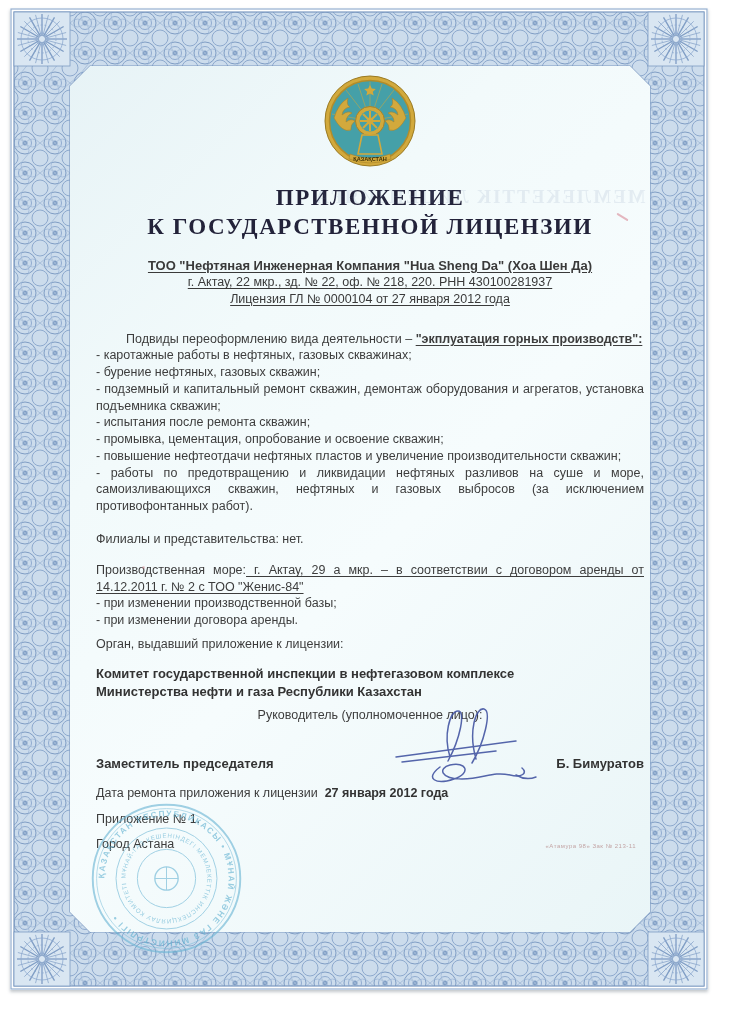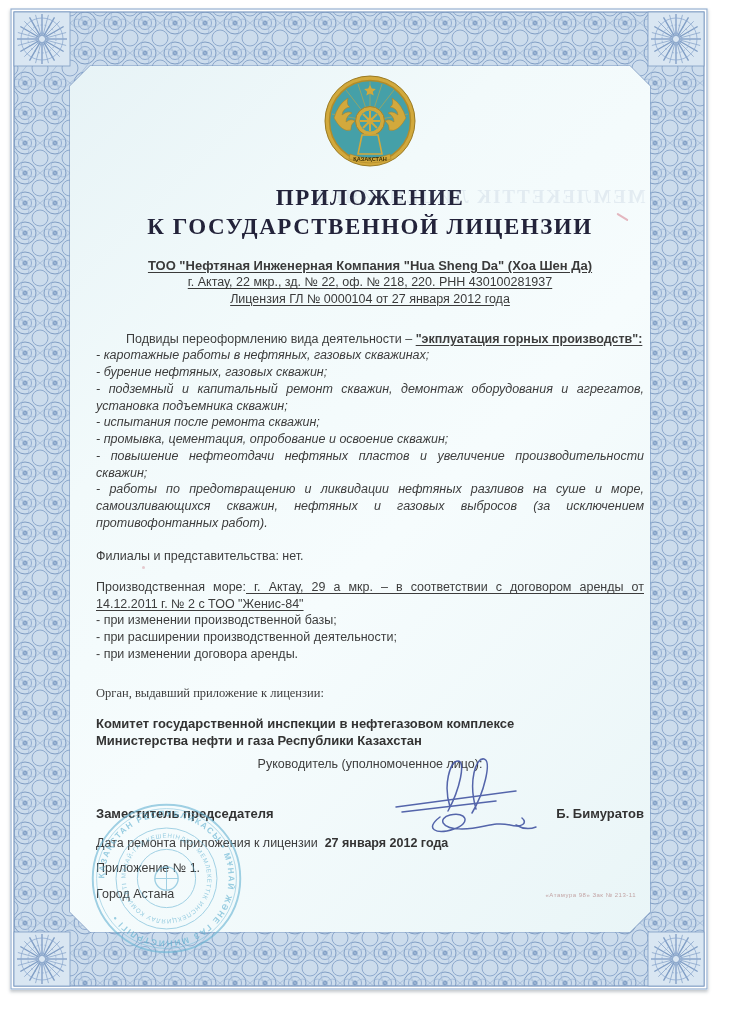--- a/index.html
+++ b/index.html
@@ -33,26 +33,26 @@
     font-size:19px;color:rgba(110,130,170,0.13);letter-spacing:2px;white-space:nowrap;
     pointer-events:none;
   }
   .company{margin-top:16px;text-align:center;line-height:1.3;color:#3a3a3a;}
   .company div{text-decoration:underline;text-underline-offset:2px;font-size:12.5px;}
   .company .c1{font-weight:700;font-size:13px;}
   .para{font-size:12.5px;line-height:1.32;margin:0;}
   .intro{margin-top:24px;text-indent:30px;}
   .intro .emph{font-weight:700;text-decoration:underline;text-underline-offset:2px;}
   ul.plain{list-style:none;margin:0;padding:0;font-size:12.5px;line-height:1.34;text-align:justify;}
-  .activities{margin-top:30px;font-style:italic;}
+  .activities{margin-top:30px;}
   .branches{margin-top:16px;}
   .prod{margin-top:15px;text-align:justify;}
   .prod .uval{text-decoration:underline;text-underline-offset:2px;}
   .amend-intro{margin-top:19px;}
-  .issuer-label{margin-top:23px;font-family:Liberation Serif, serif;}
+  .issuer-label{margin-top:7px;}
   .issuer{margin-top:13px;font-weight:700;font-size:13px;line-height:1.32;color:#333;}
   .head-label{margin-top:7px;text-align:center;}
   .sig-row{margin-top:22px;position:relative;display:flex;justify-content:space-between;align-items:flex-end;height:26px;}
   .sig-row .bold{font-weight:700;font-size:13px;color:#333;}
   .signature{position:absolute;left:292px;top:-40px;}
   .date-row{margin-top:14px;font-size:12.5px;}
   .date-row .dval{font-weight:700;color:#333;}
   .small-line{margin-top:9px;}
   .stamp{position:absolute;opacity:.62;}
   .tiny-print{
@@ -269,21 +269,20 @@
         <li> - повышение нефтеотдачи нефтяных пластов и увеличение производительности скважин;</li>
         <li>-  работы по предотвращению и ликвидации нефтяных разливов на суше и море, самоизливающихся скважин, нефтяных и газовых выбросов (за исключением противофонтанных работ).</li>
       </ul>
 
       <p class="para branches">Филиалы и представительства: нет.</p>
 
       <p class="para prod"><span>Производственная море:</span><span class="uval"> г. Актау, 29 а мкр. – в соответствии с договором аренды от 14.12.2011 г. № 2 с  ТОО "Женис-84"</span></p>
 
       <ul class="plain">
         <li>- при изменении производственной базы;</li>
-        <li>- при расширении производственной деятельности;</li>
         <li>- при изменении договора аренды.</li>
       </ul>
 
       <p class="para issuer-label">Орган, выдавший приложение к лицензии:</p>
 
       <div class="issuer">
         <div>Комитет государственной инспекции в нефтегазовом комплексе</div>
         <div>Министерства нефти и газа Республики Казахстан</div>
       </div>
 

